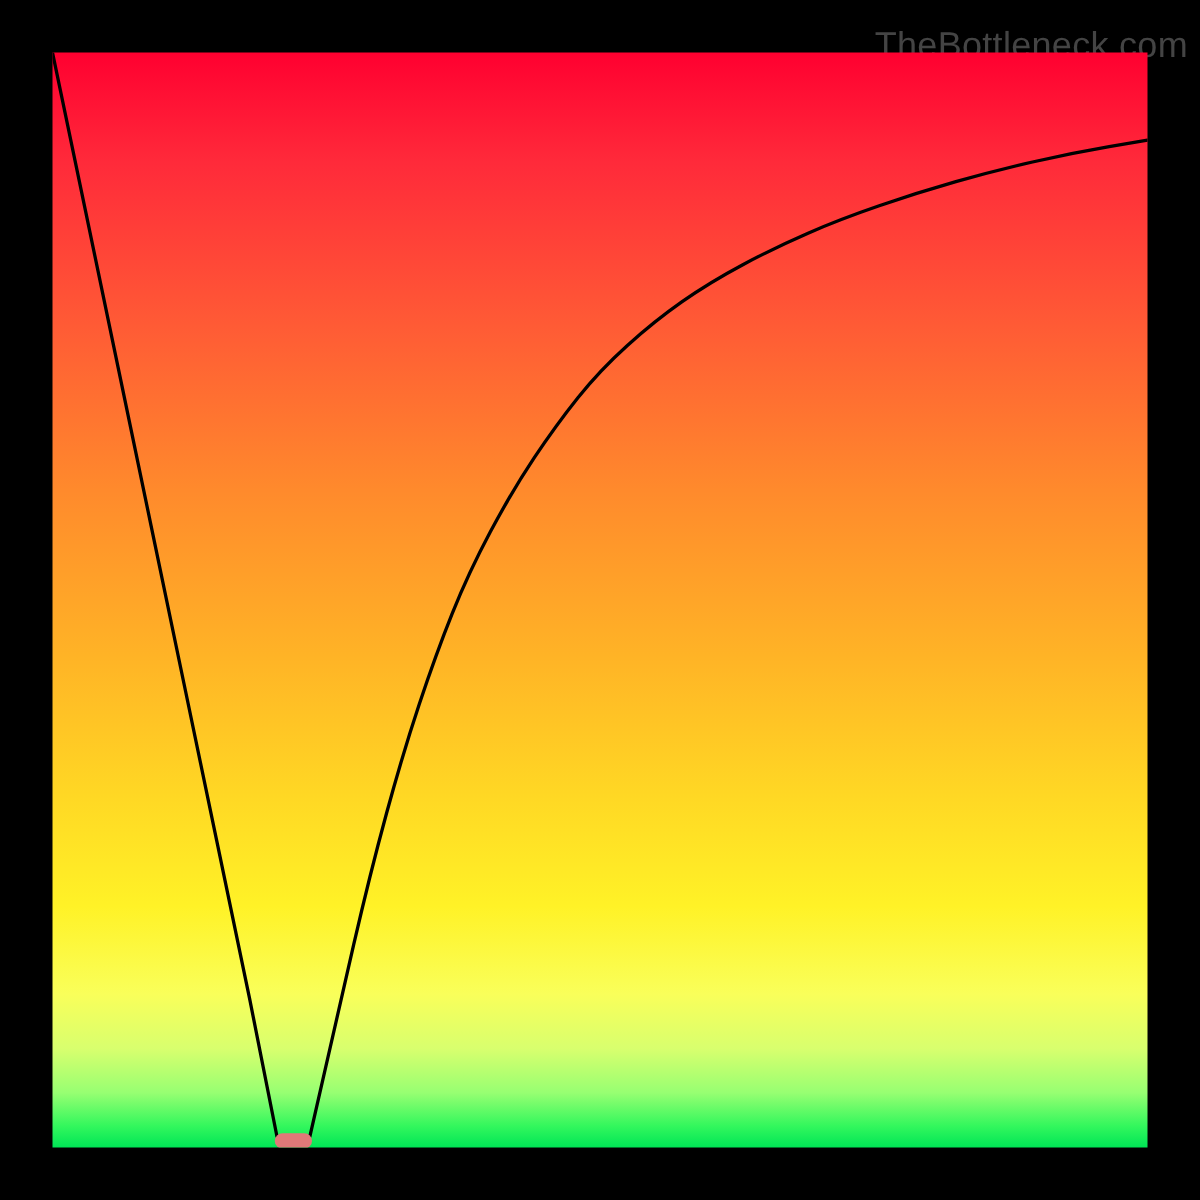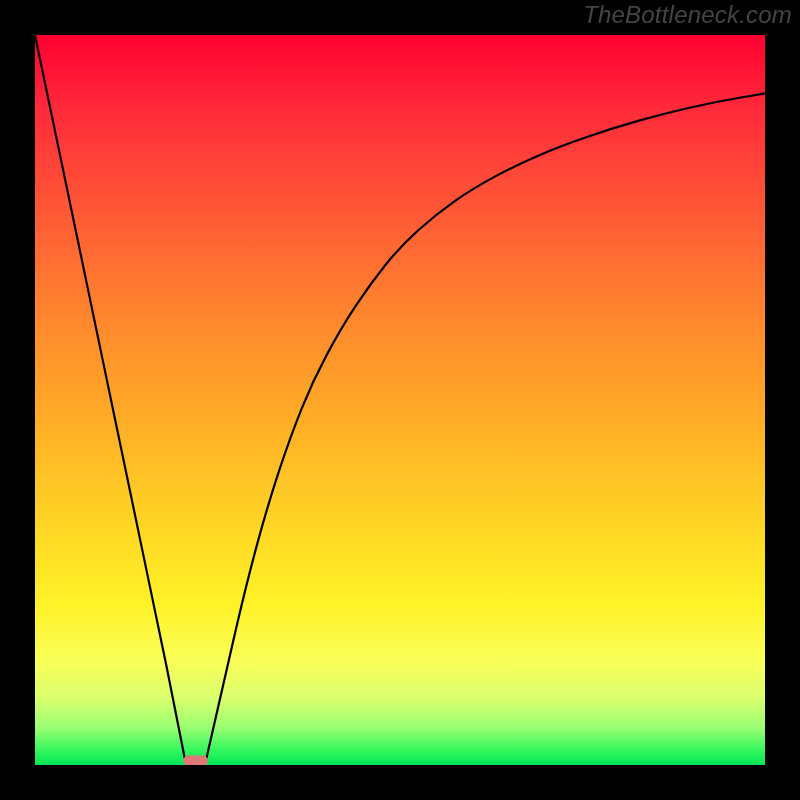--- a/index.html
+++ b/index.html
@@ -12,28 +12,27 @@
     font-family: Arial, Helvetica, sans-serif;
   }
   .frame {
     position: relative;
     width: 800px;
     height: 800px;
     background: #000;
   }
   .watermark {
     position: absolute;
-    top: 1px;
+    top: 17px;
     right: 8px;
     color: #444;
     font-size: 24px;
     font-weight: 500;
     letter-spacing: 0.2px;
     user-select: none;
-    font-style: italic;
   }
   .plot {
     position: absolute;
     left: 35px;
     top: 35px;
     width: 730px;
     height: 730px;
   }
   .gradient-bg {
     position: absolute;

